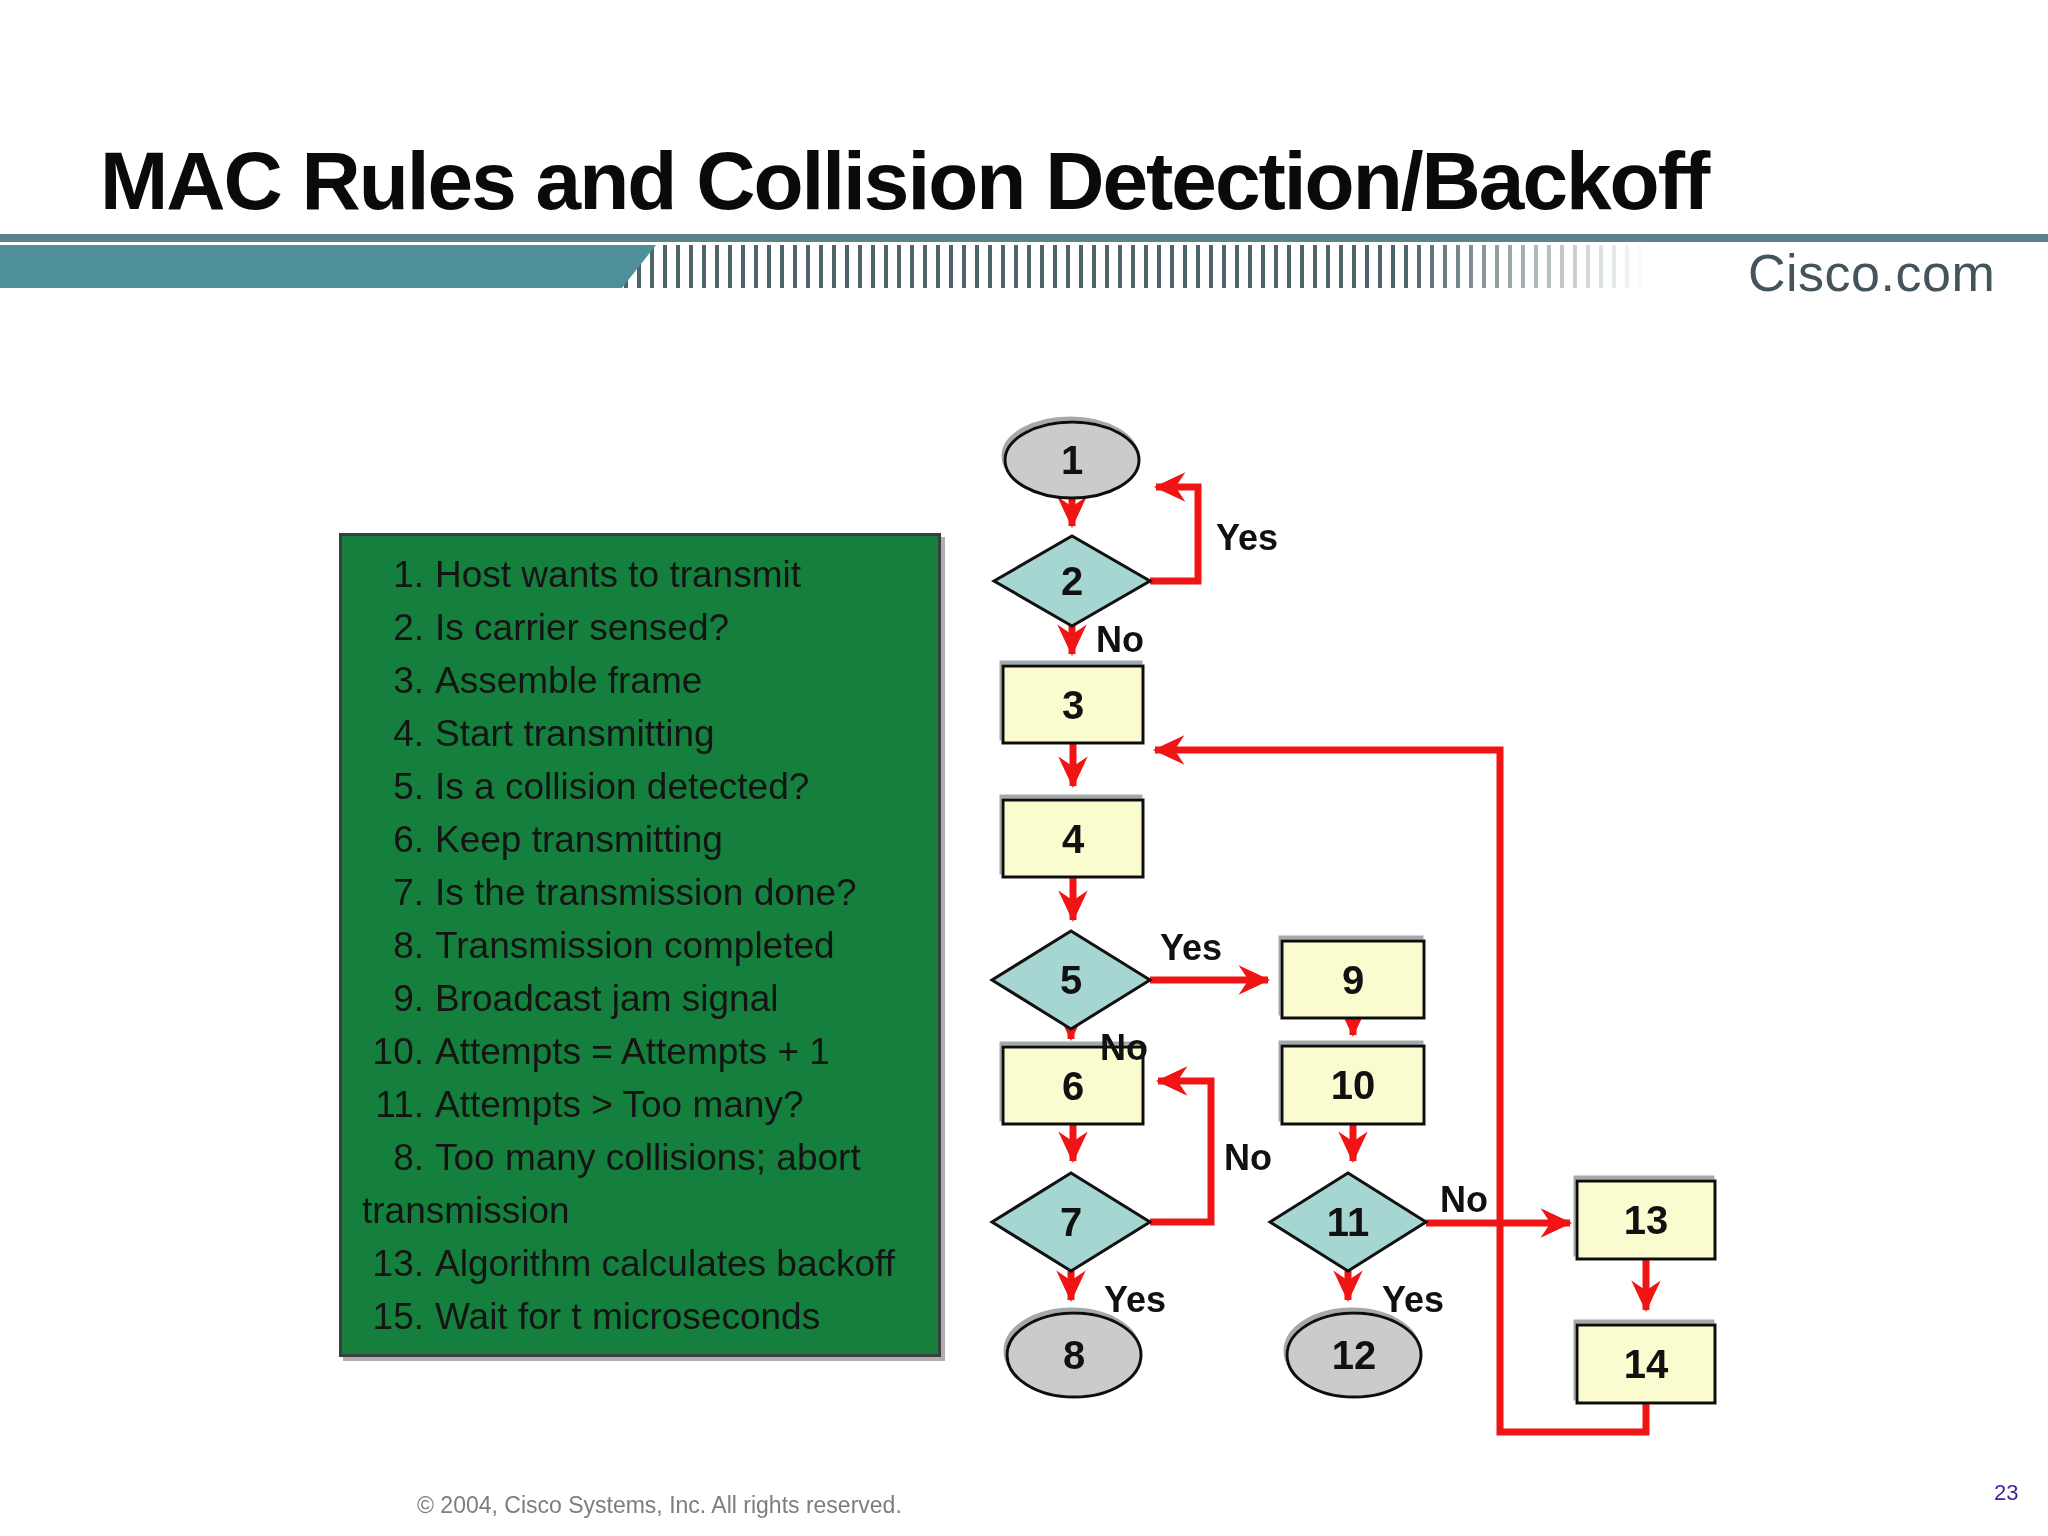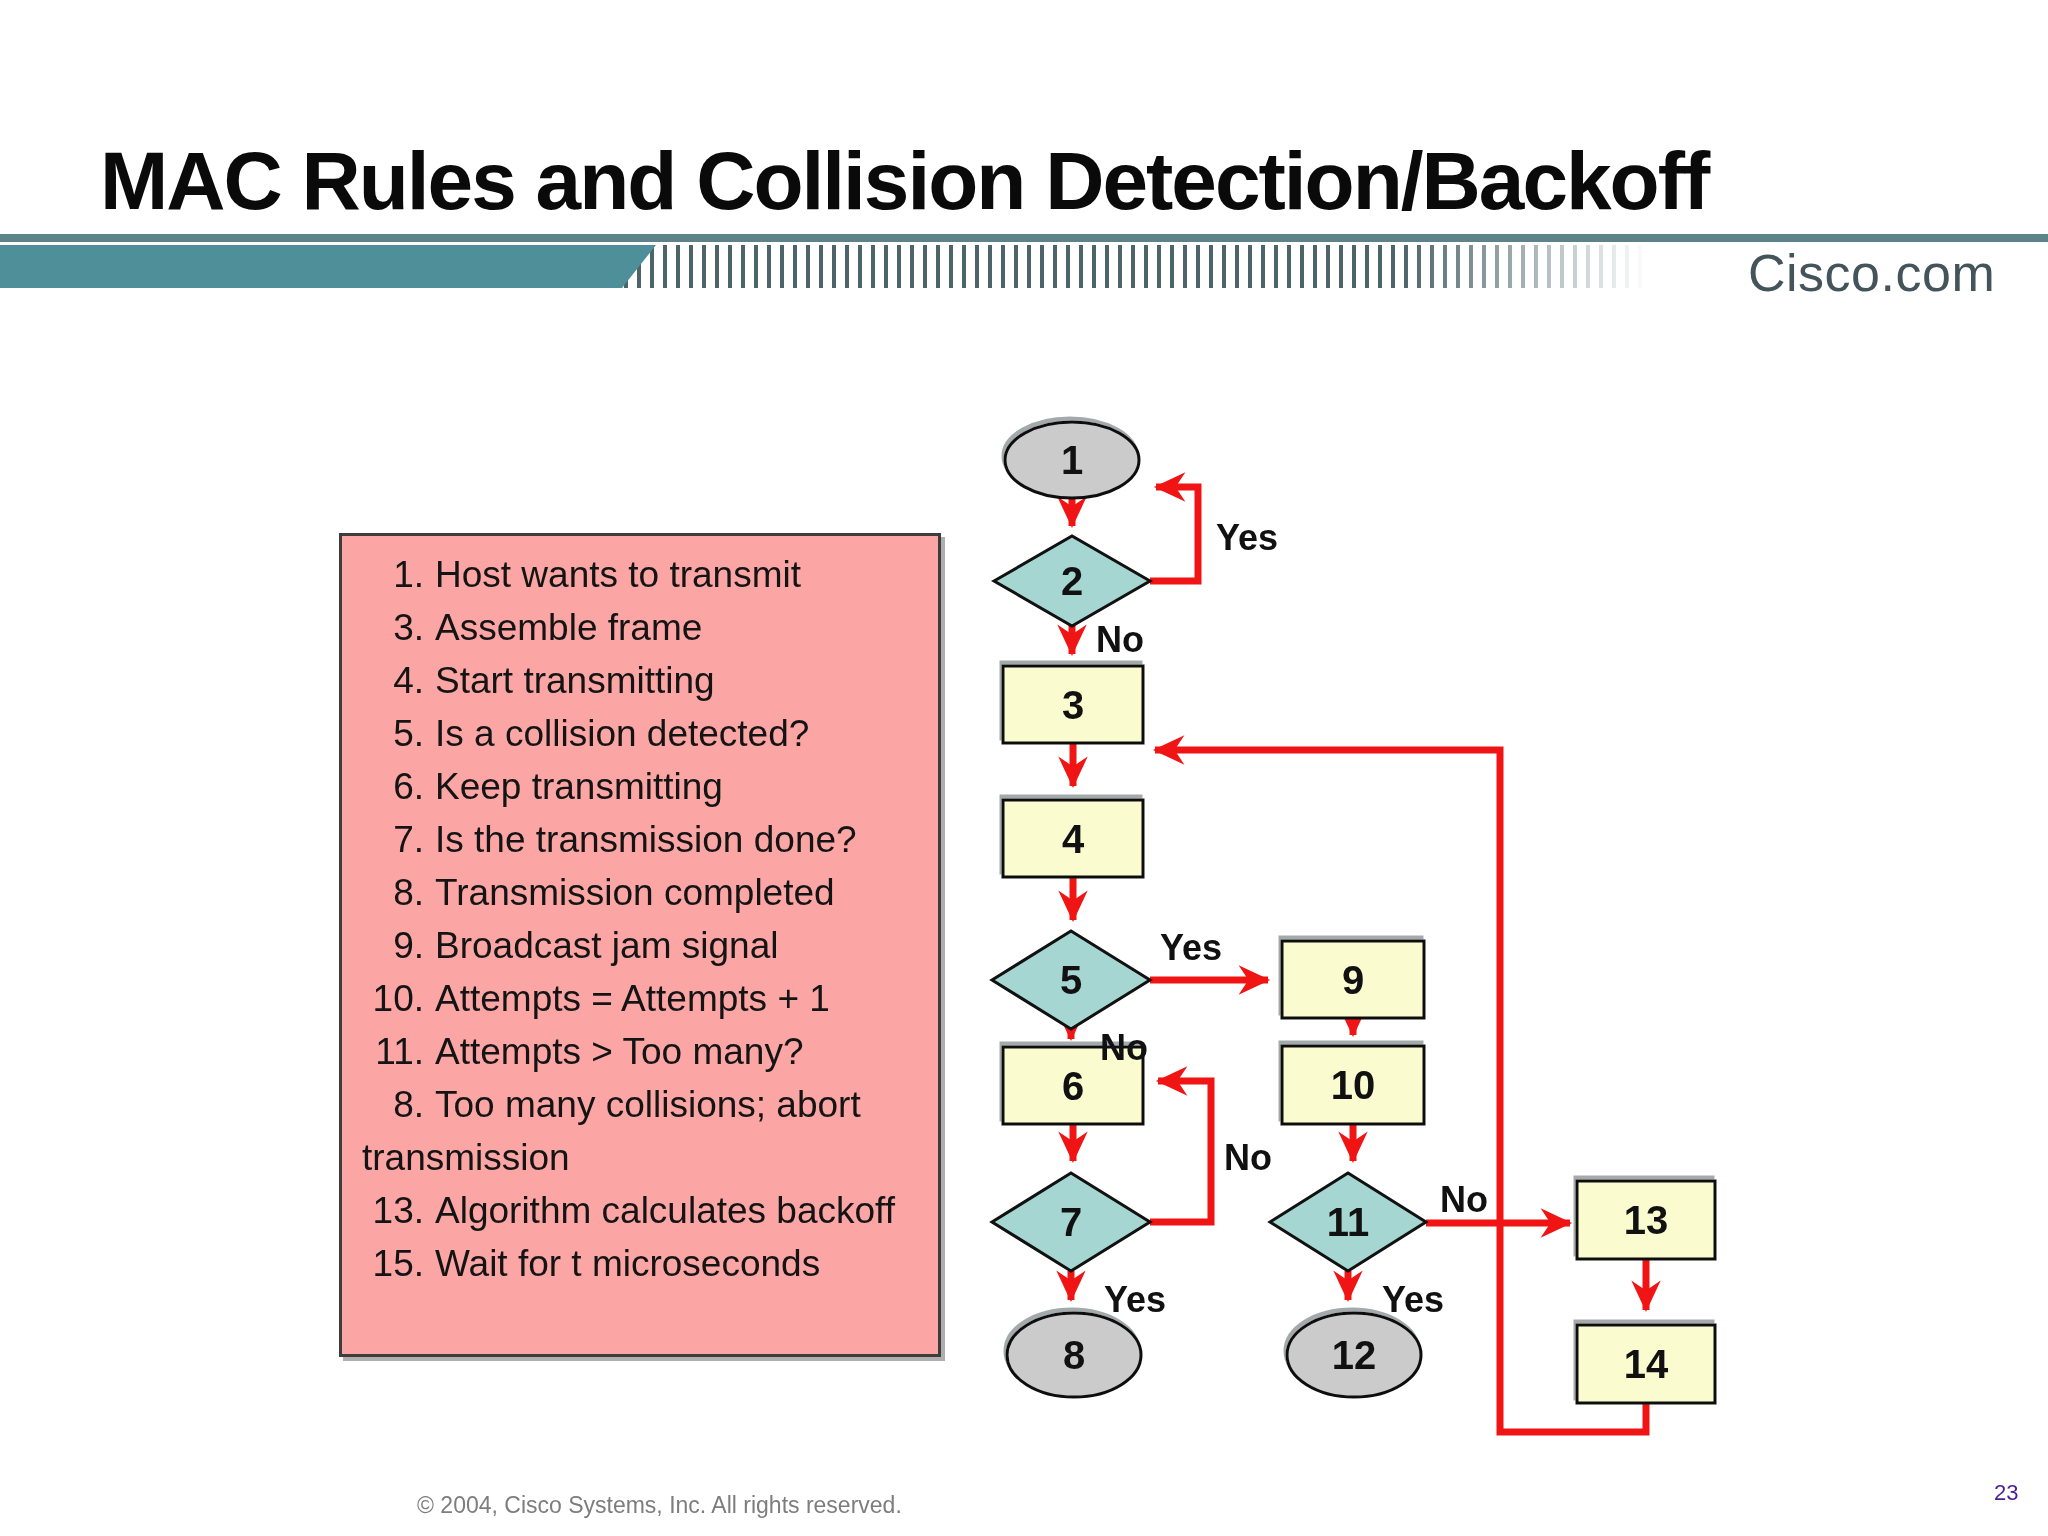--- a/index.html
+++ b/index.html
@@ -15,21 +15,21 @@
       background:repeating-linear-gradient(to right,#4d6468 0 4px,rgba(255,255,255,0) 4px 13px);}
   .banner-stripes::after{content:"";position:absolute;left:0;top:0;right:0;bottom:0;
       background:linear-gradient(to right,rgba(255,255,255,0) 0%,rgba(255,255,255,0) 75%,#ffffff 98%);}
   .banner-solid{position:absolute;left:0;top:245px;width:656px;height:43px;background:#4e8f99;
       clip-path:polygon(0 0,656px 0,622px 43px,0 43px);}
   .cisco-brand{position:absolute;left:1748px;top:243px;width:220px;font-size:52px;color:#44545b;
       letter-spacing:0.5px;text-align:right;}
 
   
   .legend{position:absolute;left:339px;top:533px;width:602px;height:824px;box-sizing:border-box;
-      background:#fca5a5;border:3px solid #3d3d3d;box-shadow:4px 4px 0 rgba(110,110,110,0.55);
+      background:#15803d;border:3px solid #3d3d3d;box-shadow:4px 4px 0 rgba(110,110,110,0.55);
       padding:12px 12px 0 20px;}
   .legend-item{font-size:37px;line-height:53px;color:#141414;}
   .legend-item .num{display:inline-block;width:62px;text-align:right;margin-right:11px;}
 
   
   .flow{position:absolute;left:940px;top:410px;width:840px;height:1060px;}
   .edge{stroke:#f11414;stroke-width:7;fill:none;stroke-linejoin:miter;}
   .proc{fill:#fbfbd0;stroke:#111111;stroke-width:3;}
   .dec{fill:#a6d6d2;stroke:#111111;stroke-width:3;}
   .term{fill:#cbcbcb;stroke:#111111;stroke-width:3;}
@@ -47,20 +47,21 @@
 
   <div class="title">MAC Rules and Collision Detection/Backoff</div>
 
   <div class="banner-thin"></div>
   <div class="banner-stripes"></div>
   <div class="banner-solid"></div>
   <div class="cisco-brand">Cisco.com</div>
 
   <div class="legend">
     <div class="legend-item"><span class="num">1.</span><span>Host wants to transmit</span></div>
+    <div class="legend-item"><span class="num">2.</span><span>Is carrier sensed?</span></div>
     <div class="legend-item"><span class="num">3.</span><span>Assemble frame</span></div>
     <div class="legend-item"><span class="num">4.</span><span>Start transmitting</span></div>
     <div class="legend-item"><span class="num">5.</span><span>Is a collision detected?</span></div>
     <div class="legend-item"><span class="num">6.</span><span>Keep transmitting</span></div>
     <div class="legend-item"><span class="num">7.</span><span>Is the transmission done?</span></div>
     <div class="legend-item"><span class="num">8.</span><span>Transmission completed</span></div>
     <div class="legend-item"><span class="num">9.</span><span>Broadcast jam signal</span></div>
     <div class="legend-item"><span class="num">10.</span><span>Attempts = Attempts + 1</span></div>
     <div class="legend-item"><span class="num">11.</span><span>Attempts &gt; Too many?</span></div>
     <div class="legend-item"><span class="num">8.</span><span>Too many collisions; abort transmission</span></div>

